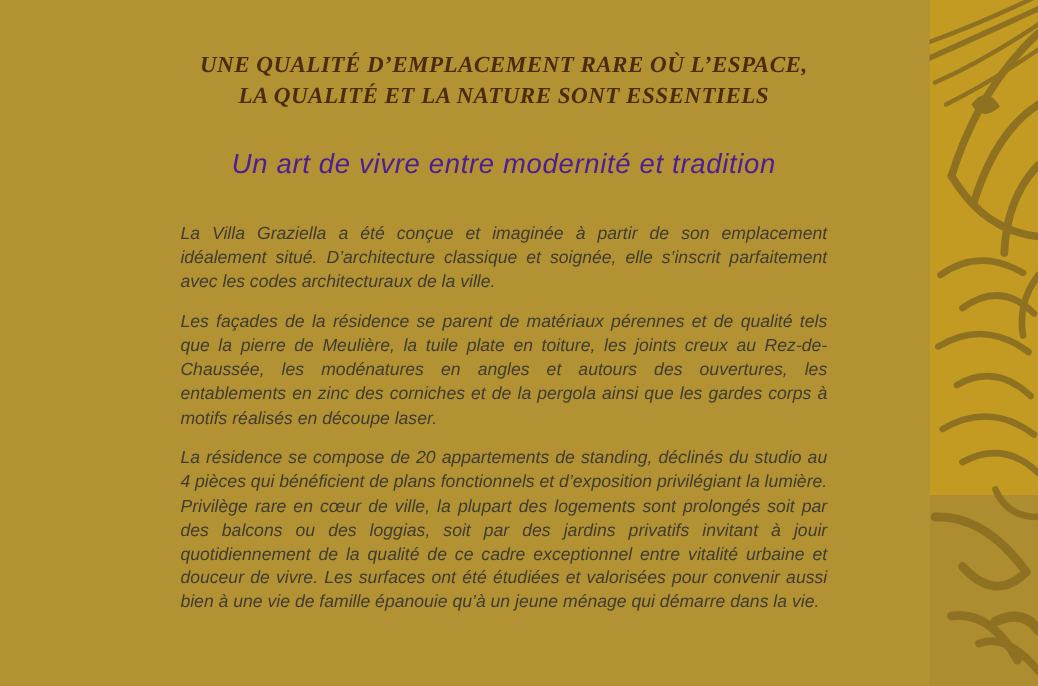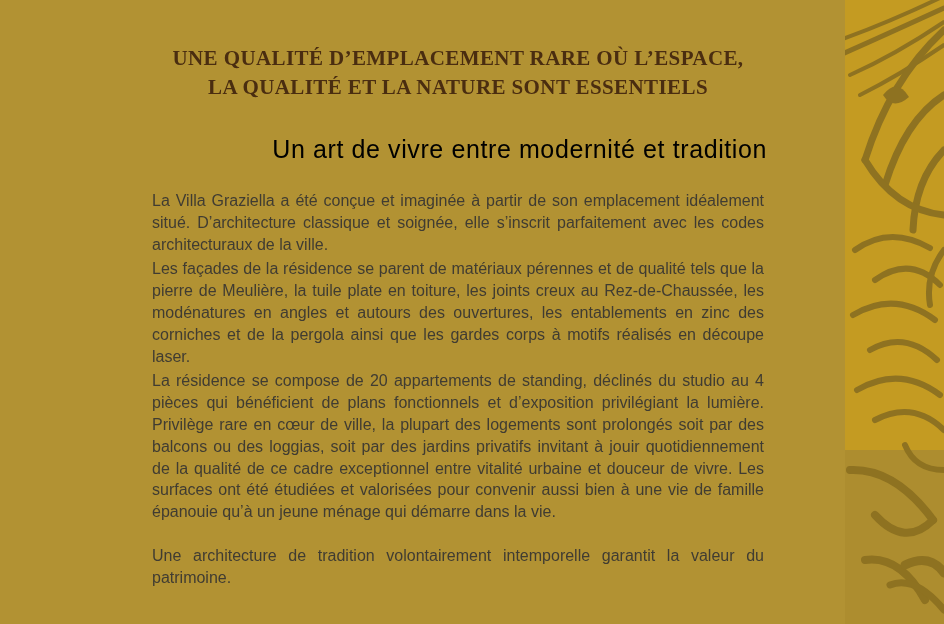--- a/index.html
+++ b/index.html
@@ -8,46 +8,46 @@
     width:944px;height:624px;
     background:#b29233;
     overflow:hidden;
     font-family:"Liberation Sans",sans-serif;
   }
   .ornament-band{
     position:absolute;top:0;right:0;
     width:99px;height:624px;
   }
   .text-column{
-    position:absolute;left:149px;top:0;width:618px;height:454px;
+    position:absolute;left:149px;top:0;width:618px;height:454px;font-style:italic;
   }
   .title{
     position:absolute;top:44px;left:0;width:618px;
     text-align:center;
     font-family:"Liberation Serif",serif;
     font-weight:bold;
     font-size:21px;line-height:29px;
     letter-spacing:0.4px;
     color:#4a2d10;
   }
   .subtitle{
     position:absolute;top:133px;left:0;width:618px;
-    text-align:right;
+    text-align:center;
     font-weight:300;
     font-size:25px;line-height:32px;
     letter-spacing:0.6px;
-    color:#000000;
+    color:#4c1d95;
   }
   .body-text{
     position:absolute;top:187px;left:0;width:618px;
     font-size:16px;line-height:21.8px;
     color:#403c32;
     text-align:justify;
   }
-  .body-text p{margin:3px;}
+  .body-text p{margin:15px;}
   .body-text p.spaced{margin-top:21.8px;}
 </style>
 </head>
 <body>
 
 <div class="page">
 
   <svg class="ornament-band" viewBox="0 0 99 624" preserveAspectRatio="none" aria-hidden="true">
     <rect x="0" y="0" width="99" height="450" fill="#c49b22"></rect>
     <rect x="0" y="450" width="99" height="174" fill="#ad8d2f"></rect>
@@ -87,17 +87,16 @@
       <div>UNE QUALITÉ D’EMPLACEMENT RARE OÙ L’ESPACE,</div>
       <div>LA QUALITÉ ET LA NATURE SONT ESSENTIELS</div>
     </div>
 
     <div class="subtitle">Un art de vivre entre modernité et tradition</div>
 
     <div class="body-text">
       <p>La Villa Graziella a été conçue et imaginée à partir de son emplacement idéalement situé. D’architecture classique et soignée, elle s’inscrit parfaitement avec les codes architecturaux de la ville.</p>
       <p>Les façades de la résidence se parent de matériaux pérennes et de qualité tels que la pierre de Meulière, la tuile plate en toiture, les joints creux au Rez-de-Chaussée, les modénatures en angles et autours des ouvertures, les entablements en zinc des corniches et de la pergola ainsi que les gardes corps à motifs réalisés en découpe laser.</p>
       <p>La résidence se compose de 20 appartements de standing, déclinés du studio au 4 pièces qui bénéficient de plans fonctionnels et d’exposition privilégiant la lumière. Privilège rare en cœur de ville, la plupart des logements sont prolongés soit par des balcons ou des loggias, soit par des jardins privatifs invitant à jouir quotidiennement de la qualité de ce cadre exceptionnel entre vitalité urbaine et douceur de vivre. Les surfaces ont été étudiées et valorisées pour convenir aussi bien à une vie de famille épanouie qu’à un jeune ménage qui démarre dans la vie.</p>
-      <p class="spaced">Une architecture de tradition volontairement intemporelle garantit la valeur du patrimoine.</p>
     </div>
 
   </div>
 </div>
 
 </body></html>

